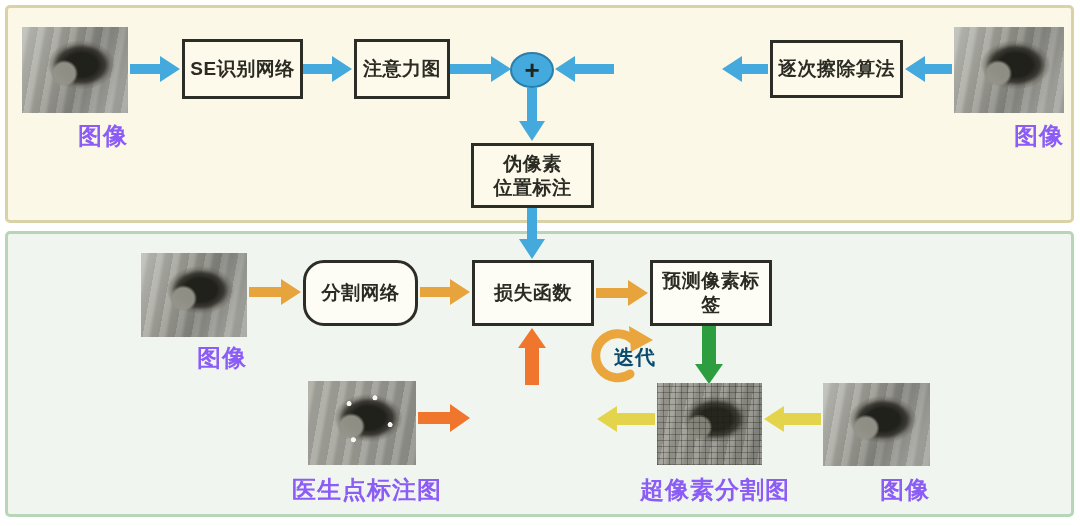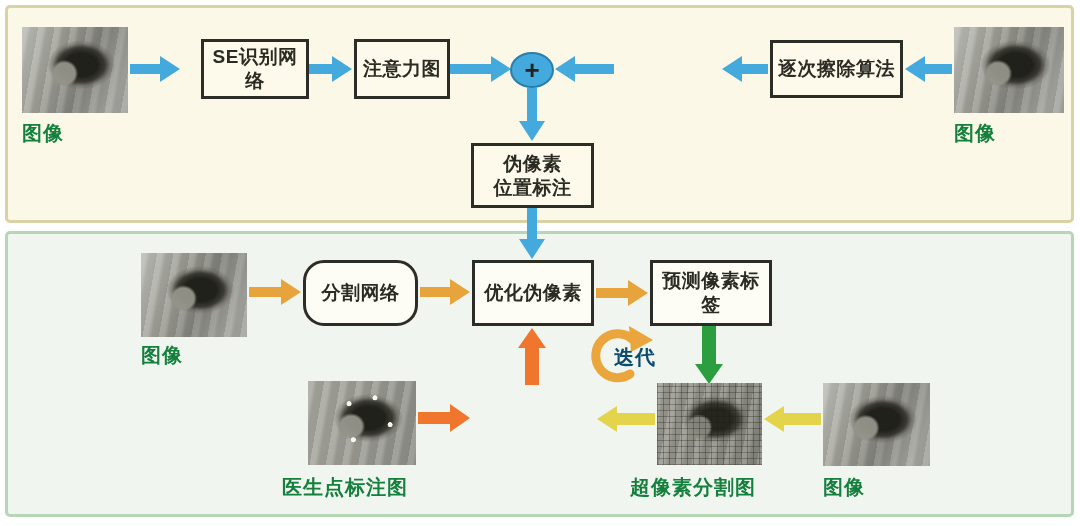--- a/index.html
+++ b/index.html
@@ -52,22 +52,22 @@
       radial-gradient(4px 4px at 62% 20%, #f7f7f2 0 55%, rgba(247,247,242,0) 70%),
       radial-gradient(4px 4px at 76% 52%, #f7f7f2 0 55%, rgba(247,247,242,0) 70%),
       radial-gradient(4px 4px at 42% 70%, #f7f7f2 0 55%, rgba(247,247,242,0) 70%),
       radial-gradient(18% 22% at 40% 54%, rgba(148,148,138,0.95) 0 55%, rgba(148,148,138,0) 72%),
       radial-gradient(40% 36% at 56% 44%, #21211b 0 38%, rgba(45,44,38,0.88) 55%, rgba(92,90,80,0.45) 68%, rgba(0,0,0,0) 80%),
       repeating-linear-gradient(100deg, rgba(255,255,255,0.12) 0 5px, rgba(0,0,0,0.07) 9px 16px),
       linear-gradient(100deg,#aaaaa2,#90908a);
   }
 
   .caption{
-    position:absolute;font-weight:bold;font-size:20px;color:#15803d;
-    text-align:left;letter-spacing:1px;
+    position:absolute;font-weight:bold;font-size:24px;color:#8b5cf6;
+    text-align:right;letter-spacing:1px;
   }
   .iter-label{
     position:absolute;left:614px;top:344px;width:60px;
     font-weight:bold;font-size:20px;color:#0c4a6e;letter-spacing:1px;
   }
   #arrows{position:absolute;left:0;top:0;pointer-events:none;}
 </style>
 </head>
 <body>
 
@@ -101,21 +101,21 @@
 
     <g>
       <path d="M 630 374 A 22 22 0 1 1 632 339" fill="none" stroke="#eaa53c" stroke-width="9" stroke-linecap="round"></path>
       <polygon fill="#eaa53c" points="629,326 631,352 653,340"></polygon>
     </g>
   </svg>
 
   <div class="usimg" style="left:22px;top:27px;width:106px;height:86px;"></div>
   <div class="caption" style="left:22px;top:120px;width:106px;">图像</div>
 
-  <div class="node node-top" style="left:182px;top:39px;width:108px;height:60px;margin-left:19px;">
+  <div class="node node-top" style="left:182px;top:39px;width:121px;height:60px;">
     <span>SE识别网络</span>
   </div>
 
   <div class="node node-top" style="left:354px;top:39px;width:96px;height:60px;">
     <span>注意力图</span>
   </div>
 
   <div class="plusnode">
     <span>+</span>
   </div>
@@ -134,21 +134,21 @@
   </div>
 
   <div class="usimg" style="left:141px;top:253px;width:106px;height:84px;"></div>
   <div class="caption" style="left:141px;top:342px;width:106px;">图像</div>
 
   <div class="node node-bottom" style="left:303px;top:260px;width:115px;height:66px;border-radius:21px;">
     <span>分割网络</span>
   </div>
 
   <div class="node node-bottom" style="left:472px;top:260px;width:122px;height:66px;">
-    <span>优化伪像素</span>
+    <span>损失函数</span>
   </div>
 
   <div class="node node-bottom" style="left:650px;top:260px;width:122px;height:66px;align-items:flex-end;">
     <span>预测像素标签</span>
   </div>
 
   <div class="iter-label">迭代</div>
 
   <div class="usimg doctor" style="left:308px;top:381px;width:108px;height:84px;"></div>
   <div class="caption" style="left:282px;top:474px;width:160px;">医生点标注图</div>

